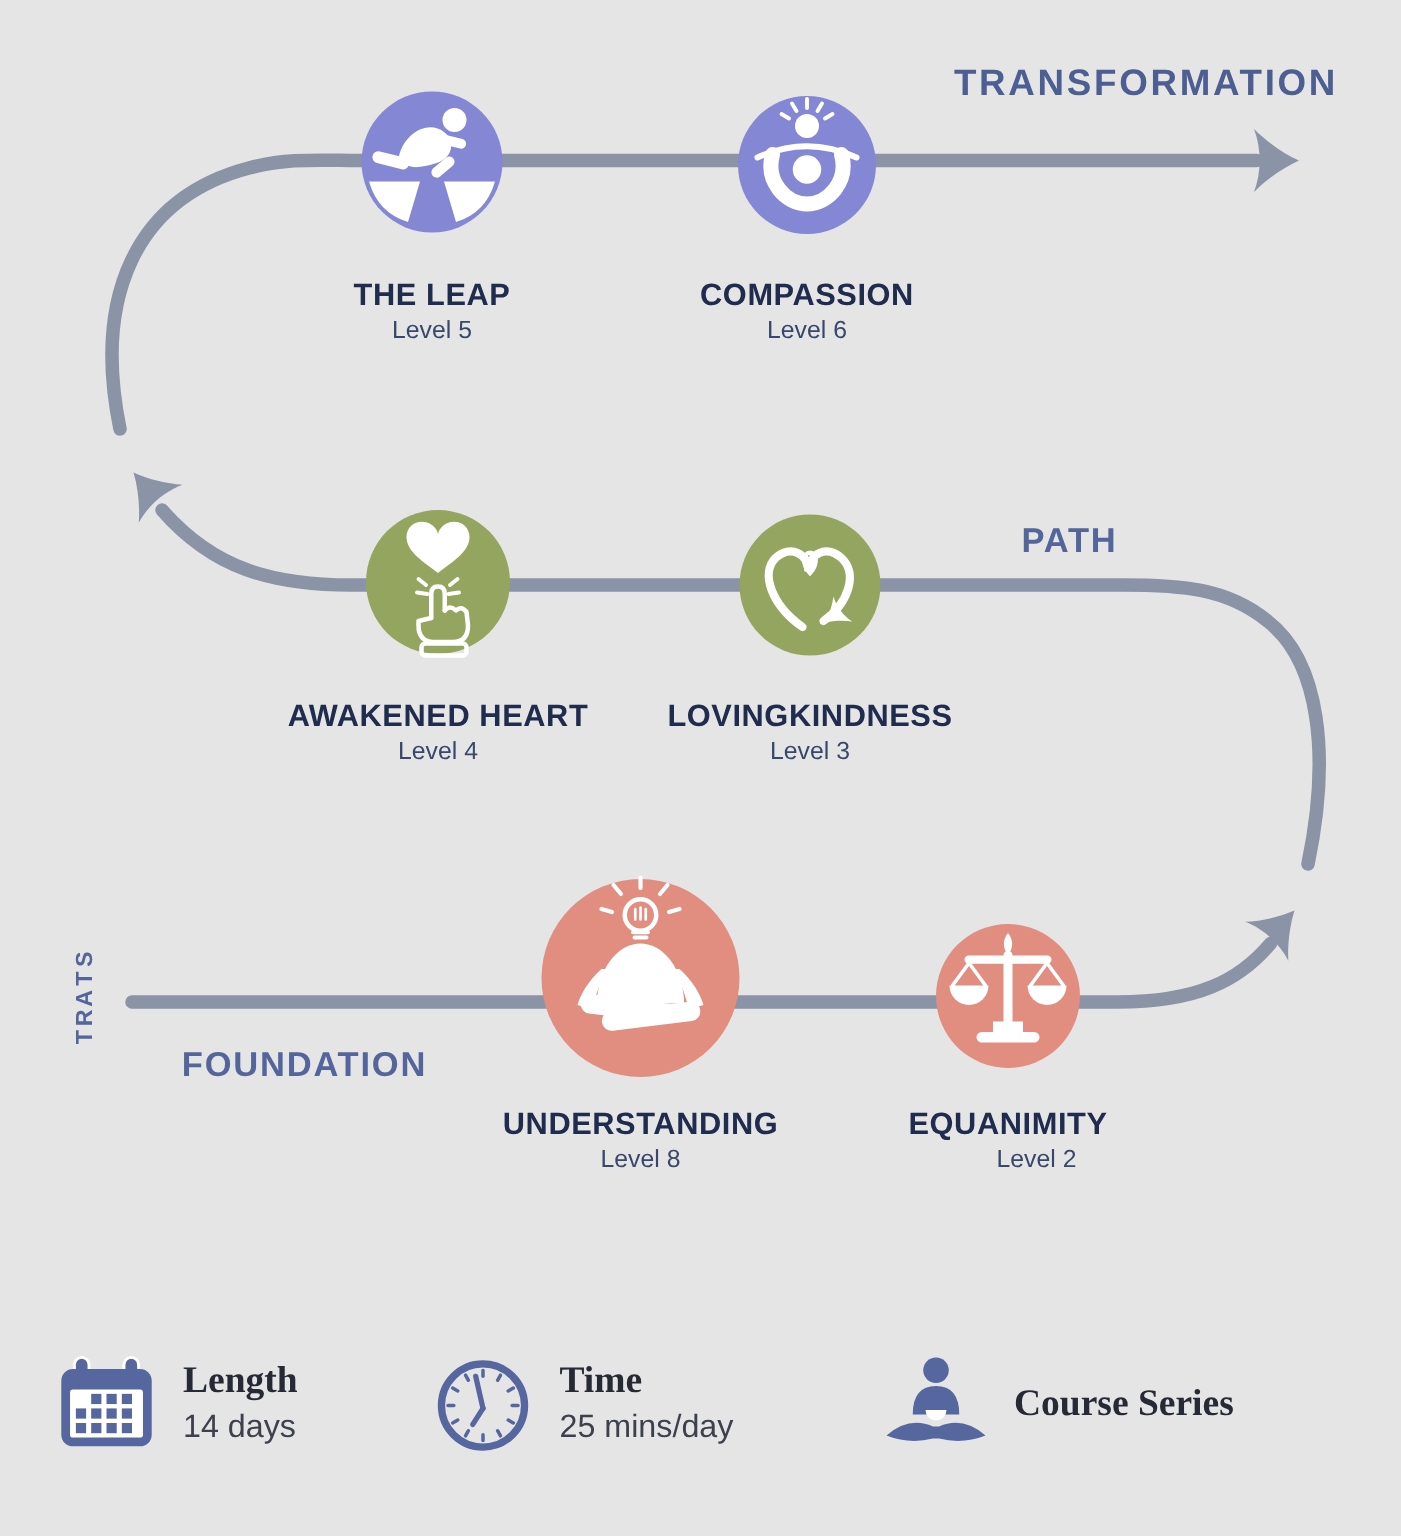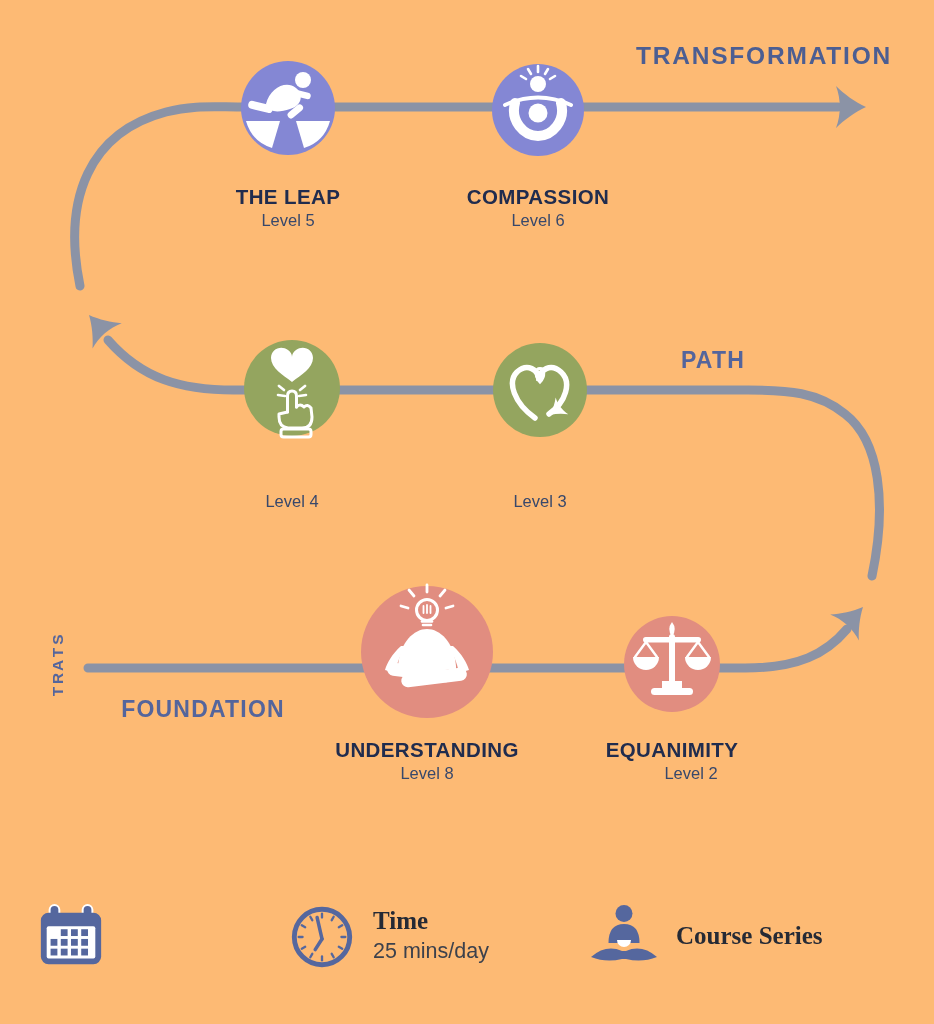--- a/index.html
+++ b/index.html
@@ -1,16 +1,16 @@
 <!DOCTYPE html>
 <html><head>
 <meta charset="utf-8">
 <style>
   html,body{margin:0;padding:0;background:#fff;}
-  .canvas{position:relative;width:934px;height:1024px;background:#fdba74;overflow:hidden;
+  .canvas{position:relative;width:934px;height:1024px;background:#e5e5e5;overflow:hidden;
           font-family:"Liberation Sans",sans-serif;}
   .art{position:absolute;left:0;top:0;}
   .node-title{position:absolute;transform:translateX(-50%);white-space:nowrap;
       font:700 20.5px "Liberation Sans",sans-serif;color:#202c4e;letter-spacing:.4px;}
   .node-level{position:absolute;transform:translateX(-50%);white-space:nowrap;
       font:400 16.5px "Liberation Sans",sans-serif;color:#38486b;}
   .stage-label{position:absolute;transform:translateX(-50%);white-space:nowrap;
       font:700 23px "Liberation Sans",sans-serif;color:#54659c;letter-spacing:1.2px;}
   #stage-transformation{font-size:24.5px;letter-spacing:1.8px;color:#4c5e92;}
   .start-label{position:absolute;left:48px;top:633px;display:flex;flex-direction:column;
@@ -156,22 +156,24 @@
       <span>R</span>
       <span>T</span>
     </div>
 
   <div class="node-title" style="left:288px;top:185px;">THE LEAP</div>
   <div class="node-level" style="left:288px;top:211px;">Level 5</div>
 
   <div class="node-title" style="left:538px;top:185px;">COMPASSION</div>
   <div class="node-level" style="left:538px;top:211px;">Level 6</div>
 
+  <div class="node-title" style="left:292px;top:466px;">AWAKENED HEART</div>
   <div class="node-level" style="left:292px;top:492px;">Level 4</div>
 
+  <div class="node-title" style="left:540px;top:466px;">LOVINGKINDNESS</div>
   <div class="node-level" style="left:540px;top:492px;">Level 3</div>
 
   <div class="node-title" style="left:427px;top:738px;">UNDERSTANDING</div>
   <div class="node-level" style="left:427px;top:764px;">Level 8</div>
 
   <div class="node-title" style="left:672px;top:738px;">EQUANIMITY</div>
   <div class="node-level" style="left:672px;top:764px;margin-left:19px;">Level 2</div>
 
   <div class="info-item" style="left:36px;top:902px;">
     <svg class="info-icon" width="70" height="70" viewBox="0 0 72 72">
@@ -186,20 +188,24 @@
         <rect x="15" y="38" width="7" height="7"></rect>
           <rect x="25.5" y="38" width="7" height="7"></rect>
           <rect x="36" y="38" width="7" height="7"></rect>
           <rect x="46.5" y="38" width="7" height="7"></rect>
         <rect x="15" y="48" width="7" height="7"></rect>
           <rect x="25.5" y="48" width="7" height="7"></rect>
           <rect x="36" y="48" width="7" height="7"></rect>
           <rect x="46.5" y="48" width="7" height="7"></rect>
       </g>
     </svg>
+    <div>
+      <div class="info-title">Length</div>
+      <div class="info-value">14 days</div>
+    </div>
   </div>
 
   <div class="info-item" style="left:287px;top:902px;">
     <svg class="info-icon" width="70" height="70" viewBox="0 0 72 72">
       <circle cx="36" cy="36" r="28.5" fill="none" stroke="#55679e" stroke-width="5"></circle>
       <g stroke="#55679e" stroke-width="2.4" stroke-linecap="round">
         <line x1="36" y1="12" x2="36" y2="16"></line>
           <line x1="36" y1="56" x2="36" y2="60"></line>
         <line x1="12" y1="36" x2="16" y2="36"></line>
           <line x1="56" y1="36" x2="60" y2="36"></line>

